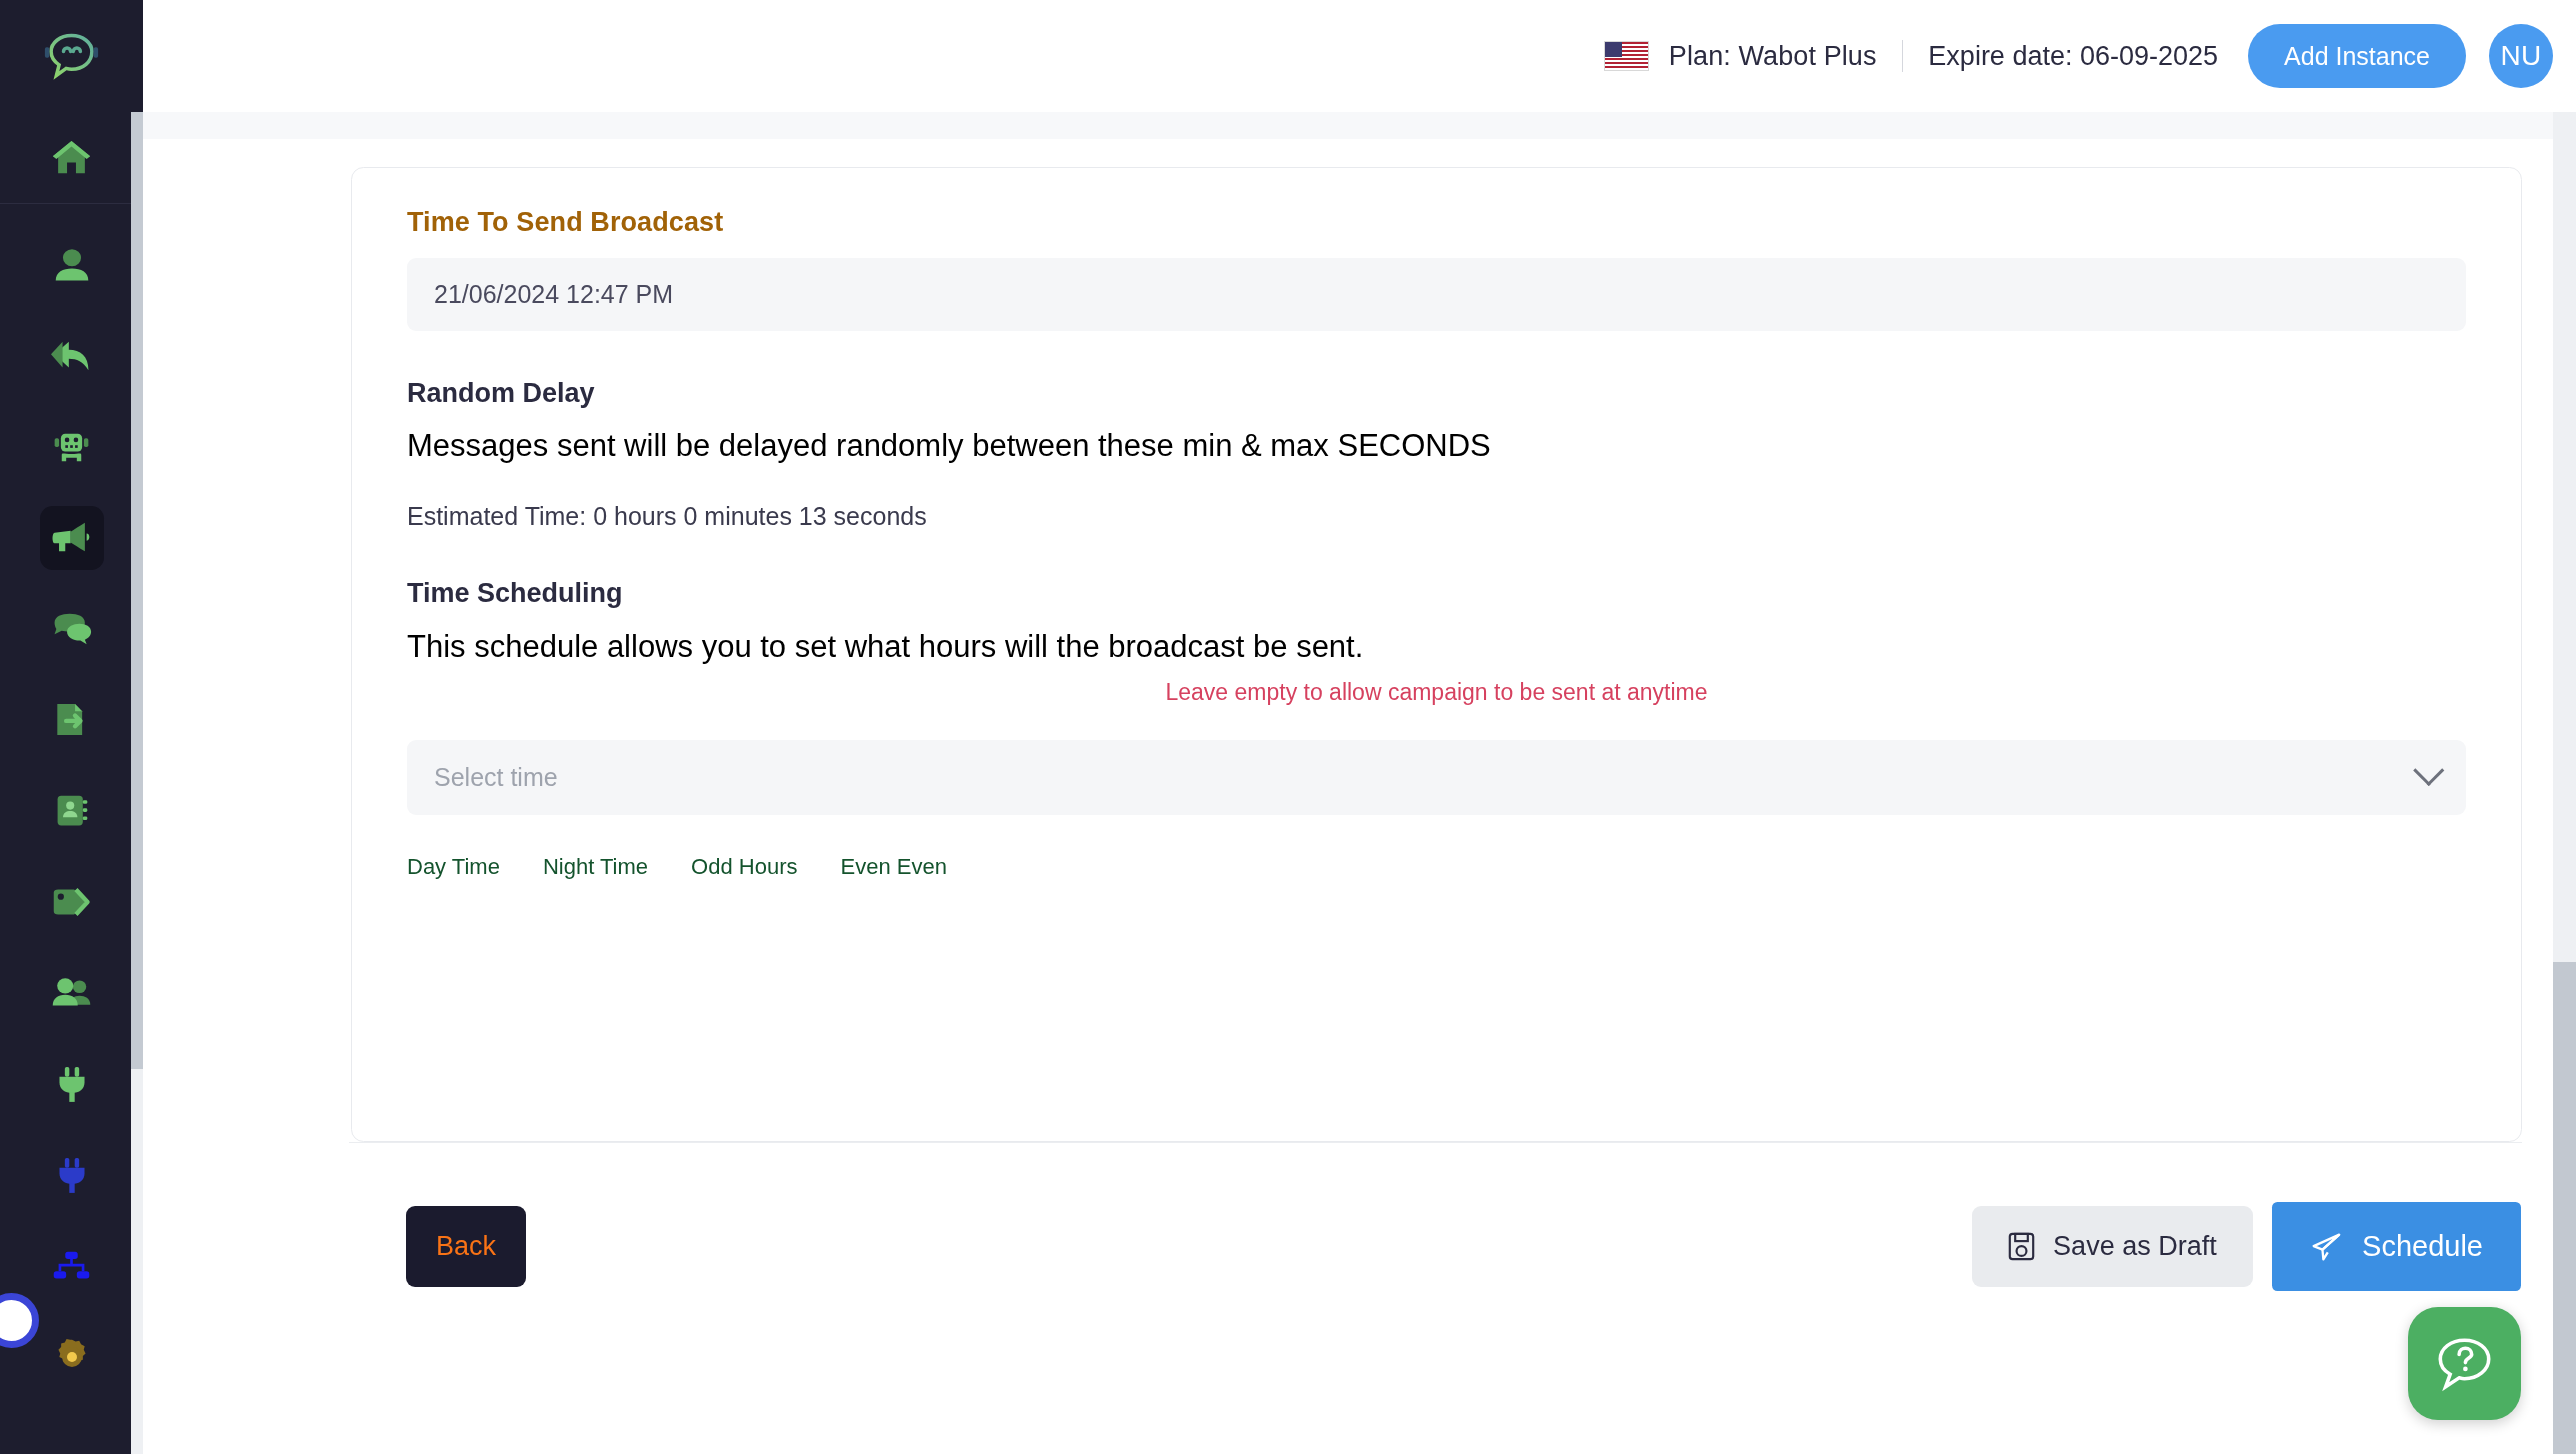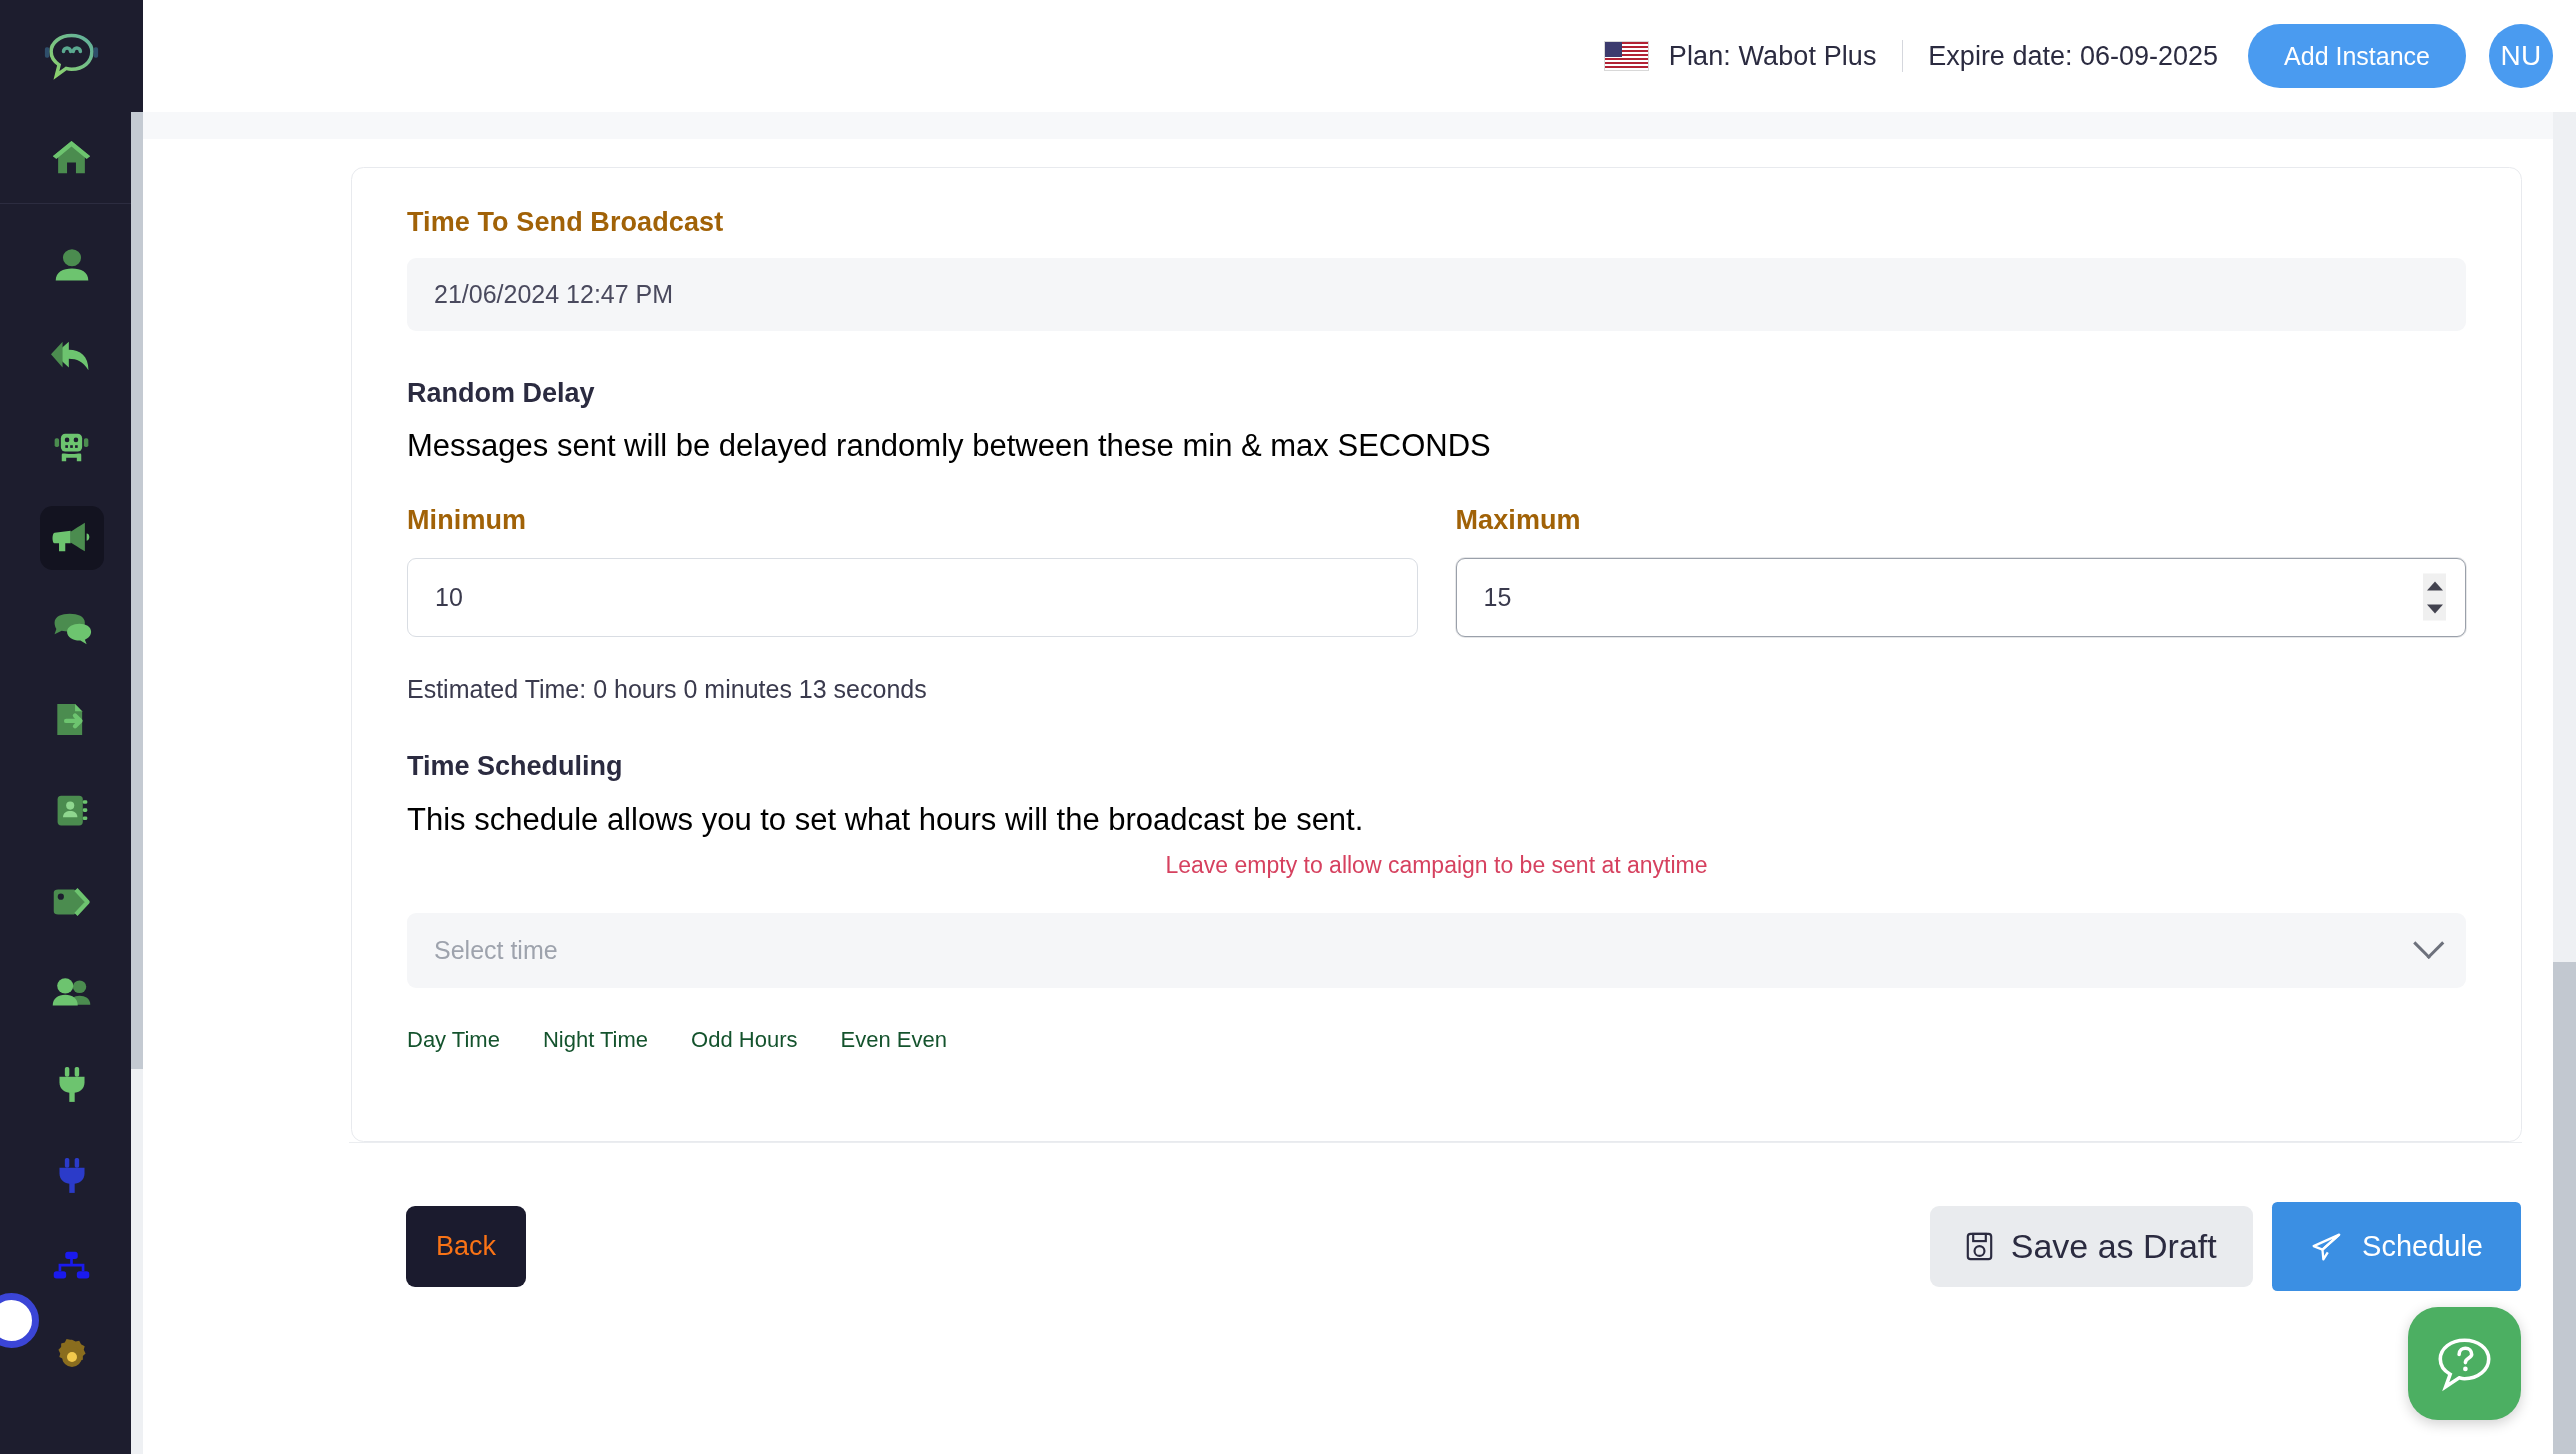--- a/index.html
+++ b/index.html
@@ -236,21 +236,21 @@
     font-size: 27px; cursor: pointer;
   }
   .footer-right {
     margin-left: auto;
     display: flex; align-items: center; gap: 0;
   }
   .btn-draft {
     background: #e9ebee; color: #2b2b40;
     border: none; border-radius: 9px;
     height: 81px; padding: 0 36px;
-    font-size: 34px; cursor: pointer;
+    font-size: 27px; cursor: pointer;
     display: flex; align-items: center; gap: 18px;
   }
   .btn-schedule {
     background: #3b8fe3; color: #ffffff;
     border: none; border-radius: 5.4px;
     height: 89px; padding: 0 38px;
     font-size: 29px; cursor: pointer;
     display: flex; align-items: center; gap: 19.7px;
     margin-left: 19.7px;
   }
@@ -497,36 +497,20 @@
       <div class="content-bg-top"></div>
 
       <section class="card">
 
         <div class="field-label">Time To Send Broadcast</div>
         <div class="readonly-input">21/06/2024 12:47 PM</div>
 
         <div class="section-title">Random Delay</div>
         <div class="help-text">Messages sent will be delayed randomly between these min &amp; max SECONDS</div>
 
-        <div class="two-col">
-          <div class="col">
-            <div class="field-label">Minimum</div>
-            <input class="text-input" type="text" value="10" style="">
-          </div>
-          <div class="col">
-            <div class="field-label">Maximum</div>
-            <div class="number-wrap">
-              <input class="text-input focused" type="text" value="15" style="">
-              <span class="spinner">
-                <span class="arw up"></span>
-                <span class="arw down"></span>
-              </span>
-            </div>
-          </div>
-        </div>
 
         <div class="estimated">Estimated Time: 0 hours 0 minutes 13 seconds</div>
 
         <div class="section-title">Time Scheduling</div>
         <div class="help-text">This schedule allows you to set what hours will the broadcast be sent.</div>
         <div class="warn-text">Leave empty to allow campaign to be sent at anytime</div>
 
         <div class="select-box">
           <span class="select-placeholder">Select time</span>
           <span class="chev"></span>

